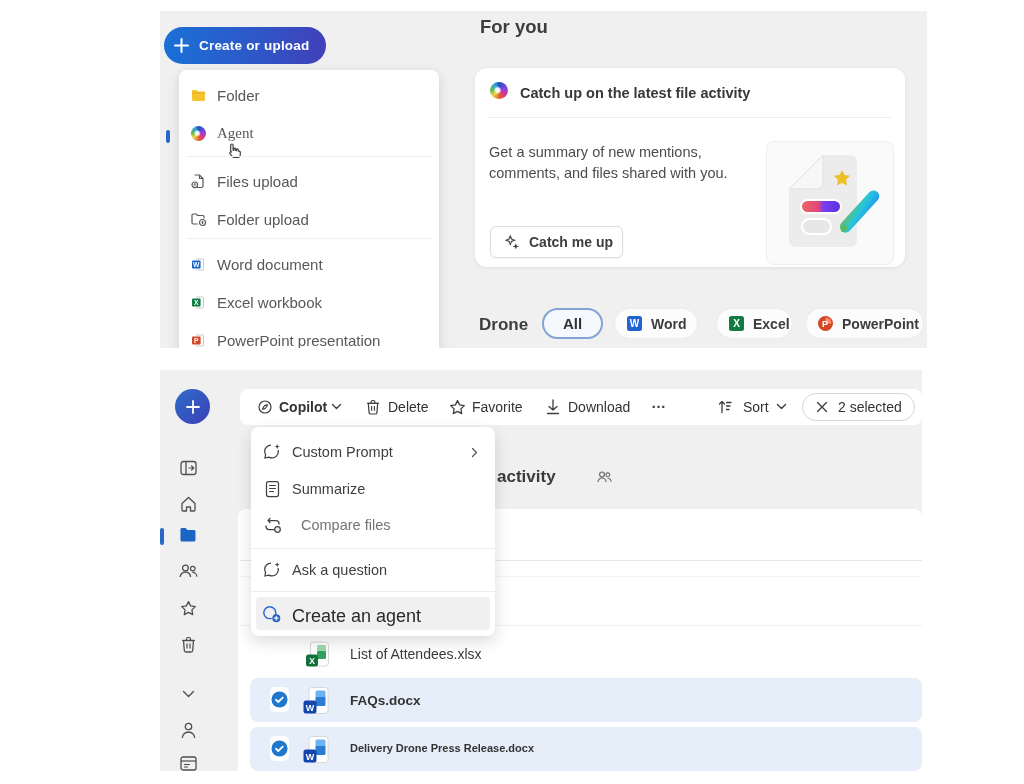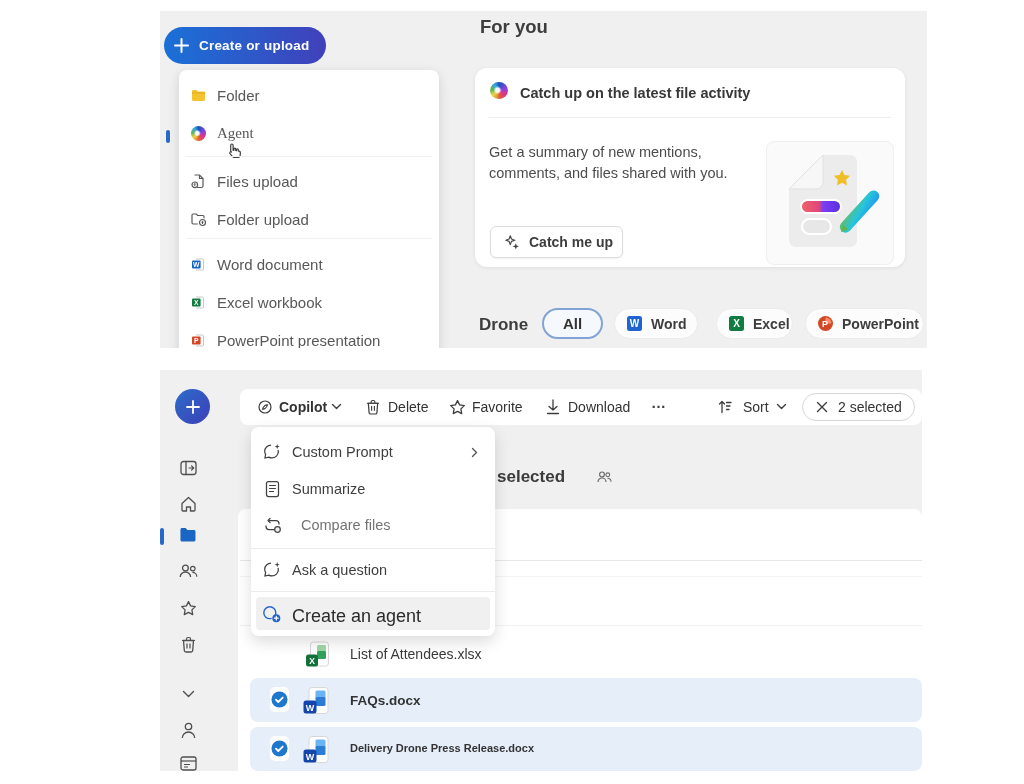--- a/index.html
+++ b/index.html
@@ -245,21 +245,21 @@
   <svg class="abs" style="left:616px;top:33px" width="11" height="8" viewBox="0 0 11 8">
       <path d="M1.5 1.5l4 4 4-4" fill="none" stroke="#3d3d3d" stroke-width="1.4" stroke-linecap="round" stroke-linejoin="round"></path>
     </svg>
   <div class="abs" style="left:642px;top:23px;width:113px;height:28px;border:1px solid #d6d6d6;border-radius:15px;box-sizing:border-box;background:#fff;display:flex;align-items:center;">
     <svg style="margin-left:13px" width="12" height="12" viewBox="0 0 12 12">
         <path d="M1.5 1.5l9 9M10.5 1.5l-9 9" stroke="#3d3d3d" stroke-width="1.4" stroke-linecap="round"></path>
       </svg>
     <span style="margin-left:10px;font-size:14px;color:#333;">2 selected</span>
   </div>
 
-  <div class="abs" style="left:337px;top:97px;font-size:17px;font-weight:bold;color:#3b3b3b;">selected</div>
+  <div class="abs" style="left:337px;top:97px;font-size:17px;font-weight:bold;color:#3b3b3b;">activity</div>
   <svg class="abs" style="left:437px;top:101px" width="15" height="12" viewBox="0 0 15 12">
       <circle cx="5" cy="3.4" r="2.4" fill="none" stroke="#6a6a6a" stroke-width="1.2"></circle>
       <path d="M1 11c0-2.3 1.8-4 4-4s4 1.7 4 4" fill="none" stroke="#6a6a6a" stroke-width="1.2"></path>
       <circle cx="10.8" cy="3.8" r="1.9" fill="none" stroke="#6a6a6a" stroke-width="1.1"></circle>
       <path d="M10.5 7.3c2 0 3.5 1.5 3.5 3.4" fill="none" stroke="#6a6a6a" stroke-width="1.1"></path>
     </svg>
 
   <div class="abs" style="left:78px;top:139px;width:684px;height:262px;background:#fff;border-radius:8px 8px 0 0;"></div>
   <div class="abs" style="left:80px;top:190px;width:682px;height:1px;background:#e7e7e7;"></div>
   <div class="abs" style="left:80px;top:206px;width:682px;height:1px;background:#f4f4f4;"></div>

